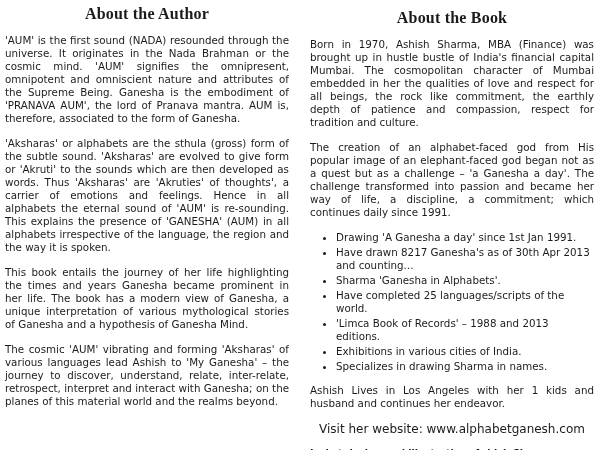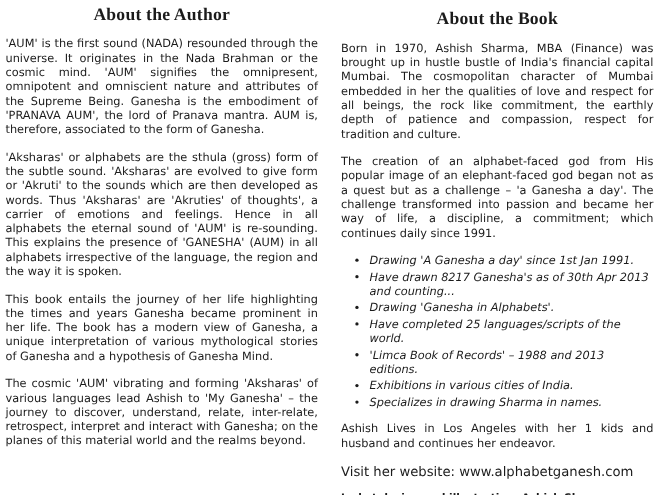--- a/index.html
+++ b/index.html
@@ -41,33 +41,32 @@
   p.body {
     font-size: 10.3px;
     line-height: 13px;
     text-align: justify;
     margin: 0 0 12px 0;
   }
   ul.achievements {
     list-style: disc;
     margin: 0 0 11px 0;
     padding-left: 26px;
-    font-style: italic;
   }
   ul.achievements li {
     font-size: 10.3px;
     line-height: 13px;
     margin: 0 0 2px 0;
     text-align: left;
   }
   p.website {
     font-size: 12px;
     line-height: 14px;
     margin: 0 0 11px 0;
-    text-align: left;
+    text-align: center;
   }
   p.credit {
     font-size: 9.5px;
     font-weight: bold;
     line-height: 12.5px;
     margin: 0;
     text-align: left;
   }
 </style>
 </head>
@@ -83,21 +82,21 @@
     <p class="body">The cosmic 'AUM' vibrating and forming 'Aksharas' of various languages lead Ashish to 'My Ganesha' – the journey to discover, understand, relate, inter-relate, retrospect,  interpret and interact with Ganesha; on the planes of this material world and the realms beyond.</p>
   </section>
 
   <section class="col col-right">
     <h1 class="section-title">About the Book</h1>
     <p class="body">Born in 1970, Ashish Sharma, MBA (Finance) was brought up in hustle bustle of India's financial capital Mumbai. The cosmopolitan character of Mumbai embedded in her the qualities of love and respect for all beings, the rock like commitment, the earthly depth of patience and compassion, respect for tradition and culture.</p>
     <p class="body">The creation of an alphabet-faced god from His popular image of an elephant-faced god began not as a quest but as a challenge – 'a Ganesha a day'. The challenge transformed into passion and became her way of life, a discipline, a commitment; which continues daily since 1991.</p>
     <ul class="achievements">
       <li>Drawing 'A Ganesha a day' since 1st Jan 1991.</li>
       <li>Have drawn 8217 Ganesha's as of 30th Apr 2013 and counting...</li>
-      <li>Drawing 'Ganesha in Alphabets'.</li>
+      <li>Sharma 'Ganesha in Alphabets'.</li>
       <li>Have completed 25 languages/scripts of the world.</li>
       <li>'Limca Book of Records' – 1988 and 2013 editions.</li>
       <li>Exhibitions in various cities of India.</li>
       <li>Specializes in drawing Sharma in names.</li>
     </ul>
     <p class="body">Ashish Lives in Los Angeles with her 1 kids and husband and continues her endeavor.</p>
     <p class="website">Visit her website: www.alphabetganesh.com</p>
     <p class="credit">Jacket design and illustration: Ashish Sharma.</p>
 
   </section>

